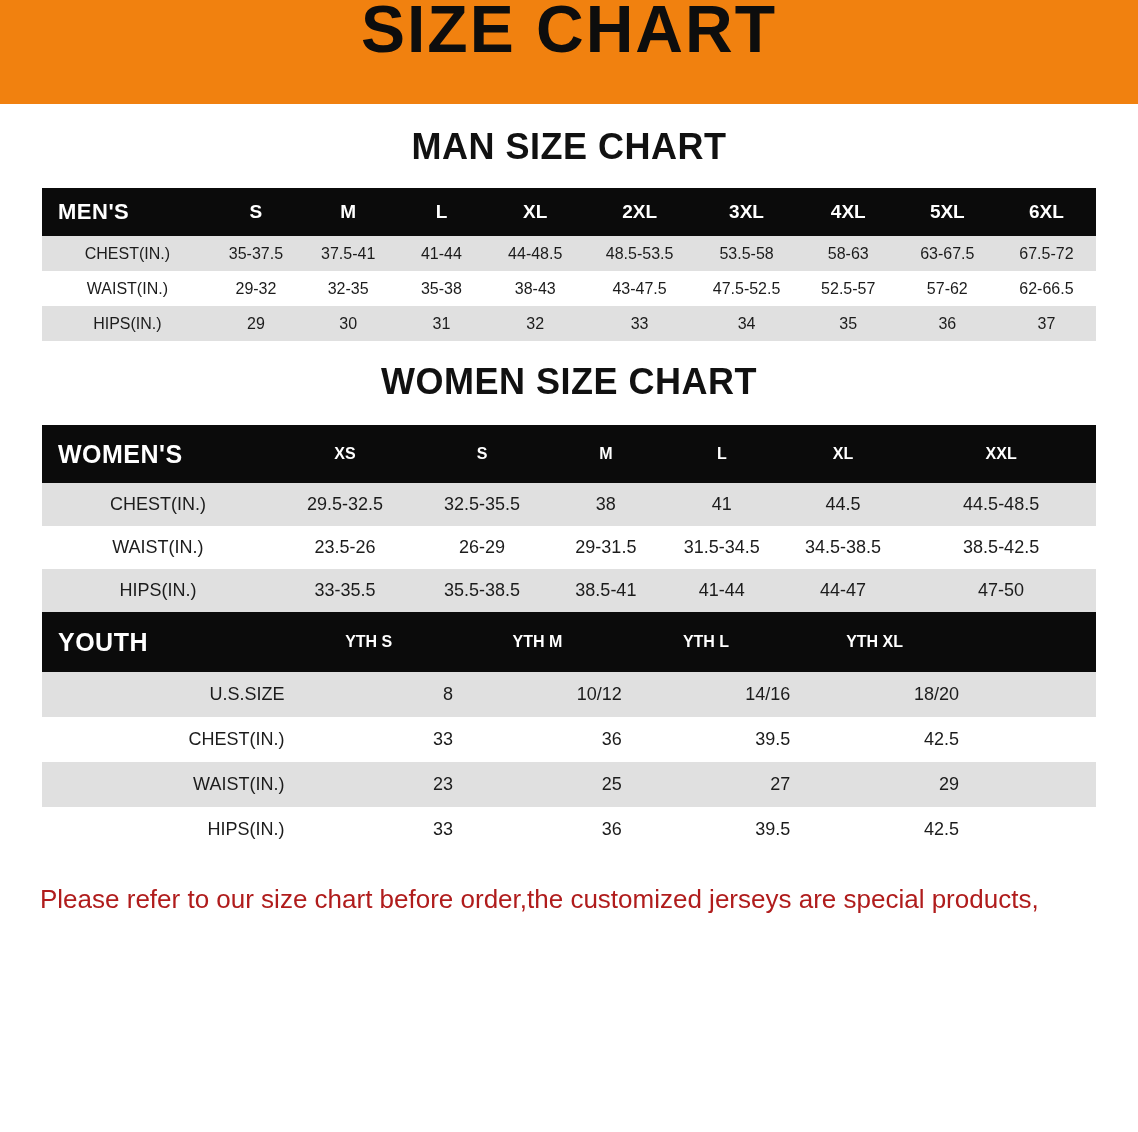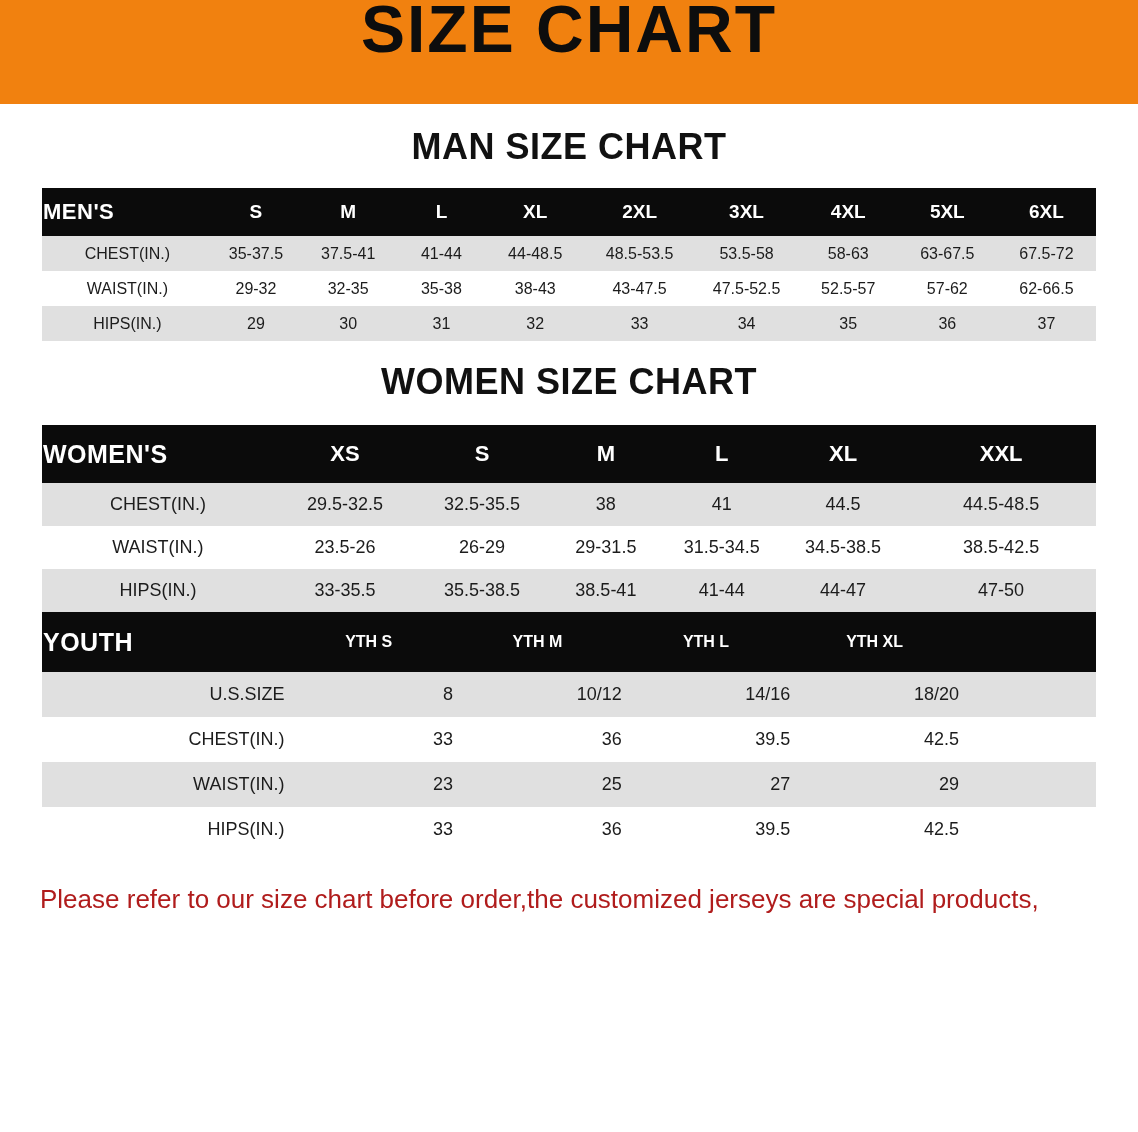--- a/index.html
+++ b/index.html
@@ -70,39 +70,39 @@
   
   .hdr-row { background: #0b0b0b; }
   .hdr-row td {
     color: #ffffff;
     height: 48px;
     font-size: 19px;
     font-weight: bold;
   }
   .hdr-row td.rowlabel {
     text-align: left;
-    padding-left: 1px;
+    padding-left: 16px;
     font-size: 22px;
     letter-spacing: 0.5px;
   }
   
   tr.band td {
     height: 35px;
     font-size: 16px;
     color: #1c1c1c;
   }
   tr.band td.rowlabel {
     font-size: 16px;
     color: #1c1c1c;
   }
   tr.shade td { background: #e0e0e0; }
   tr.plain td { background: #ffffff; }
 
   
-  .women .hdr-row td { height: 58px; font-size: 22px; }
+  .women .hdr-row td { height: 58px; font-size: 16px; }
   .women .hdr-row td.rowlabel { font-size: 25px; }
   .women tr.band td { height: 43px; font-size: 18px; }
   .women tr.band td.rowlabel { font-size: 18px; }
 
   
   .youth .hdr-row td { height: 60px; font-size: 16px; }
   .youth .hdr-row td.rowlabel { font-size: 25px; }
   .youth tr.band td { height: 45px; font-size: 18px; text-align: right; }
   .youth tr.band td.rowlabel { font-size: 18px; }
 

